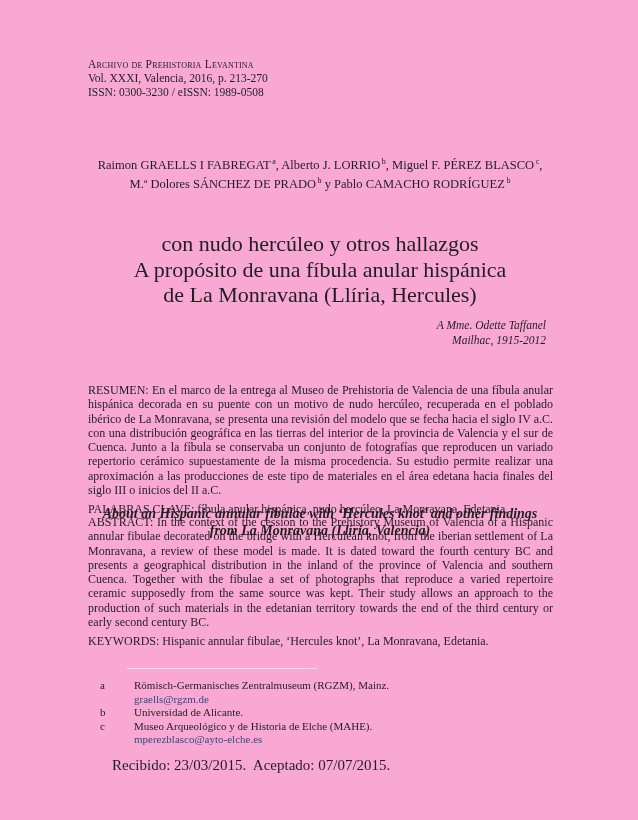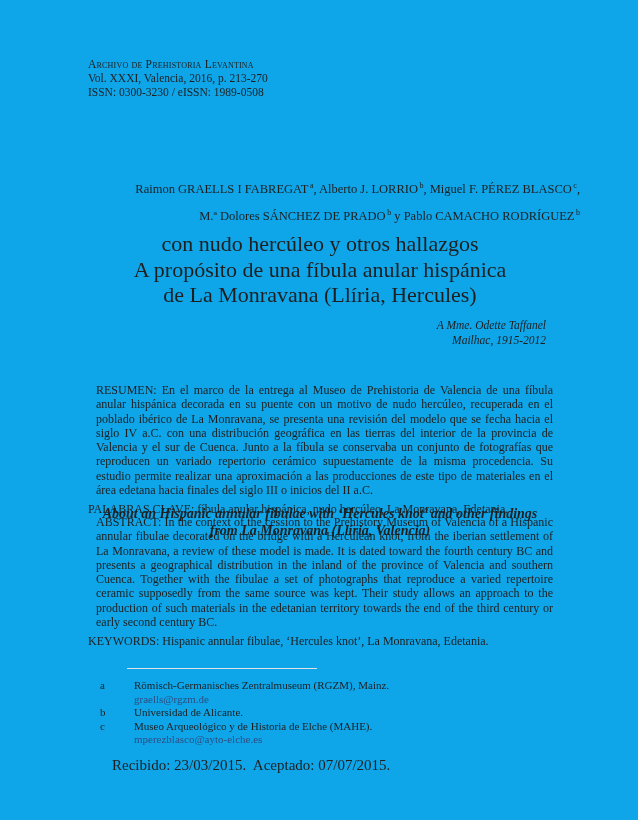--- a/index.html
+++ b/index.html
@@ -3,33 +3,33 @@
 <meta charset="utf-8">
 <style>
   * { margin: 0; padding: 0; box-sizing: border-box; }
   html, body {
     width: 638px; height: 820px;
     background: #ffffff;
     font-family: "Liberation Serif", "DejaVu Serif", serif;
     color: #1f1f1f;
     overflow: hidden;
   }
-  .page { position: relative; width: 638px; height: 820px; background: #0ea5e9; }
+  .page { position: relative; width: 638px; height: 820px; background: #f9a8d4; }
 
   
   .journal-header {
     position: absolute; left: 88px; top: 57px; width: 465px;
     font-size: 11.5px; line-height: 14px;
   }
   .journal-name { font-variant: small-caps; letter-spacing: 0.2px; }
 
   
   .authors {
-    position: absolute; left: 60px; top: 174px; width: 520px;
-    text-align: right; font-size: 12.5px; line-height: 24px;
+    position: absolute; left: 60px; top: 154px; width: 520px;
+    text-align: center; font-size: 12.5px; line-height: 15px;
   }
   .authors sup { font-size: 8px; vertical-align: super; margin-left: 1.5px; }
 
   
   .main-title {
     position: absolute; left: 60px; top: 231px; width: 520px;
     text-align: center; font-size: 22px; line-height: 25.5px;
     font-weight: normal;
   }
 
@@ -41,21 +41,21 @@
     padding-right: 7px;
   }
 
   
   .abs-block {
     position: absolute; left: 88px; width: 465px;
     font-size: 12px; line-height: 14.3px;
   }
   .abs-es { top: 383px; }
   .abs-en { top: 515px; }
-  .abs-text { text-align: justify; margin-left: 8px; }
+  .abs-text { text-align: justify; }
   .abs-keywords { margin-top: 5px; text-align: left; }
 
   
   .title-en {
     position: absolute; left: 60px; top: 506px; width: 520px;
     text-align: center; font-style: italic; font-weight: bold;
     font-size: 14px; line-height: 16.5px;
   }
 
   

